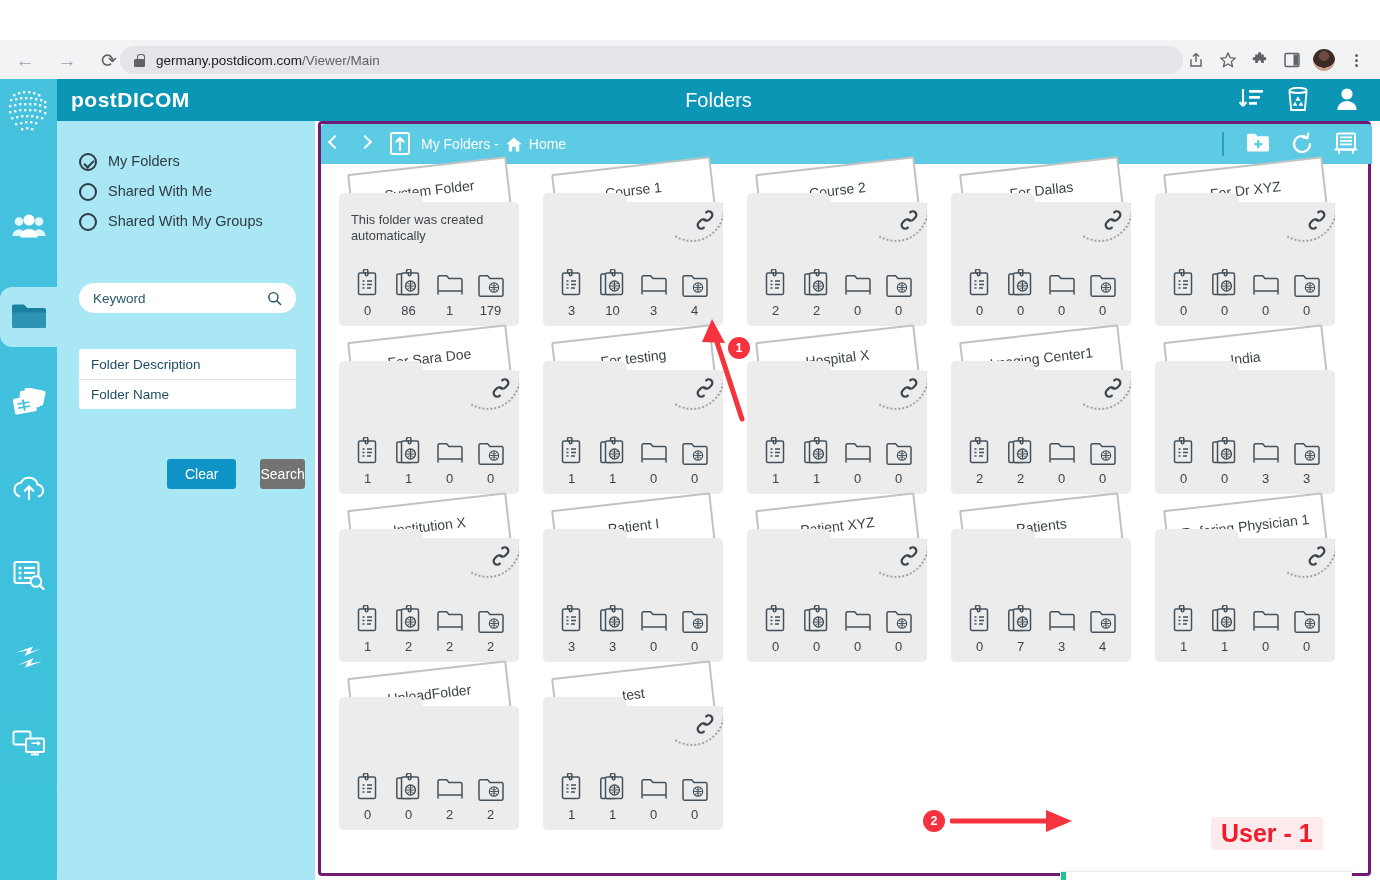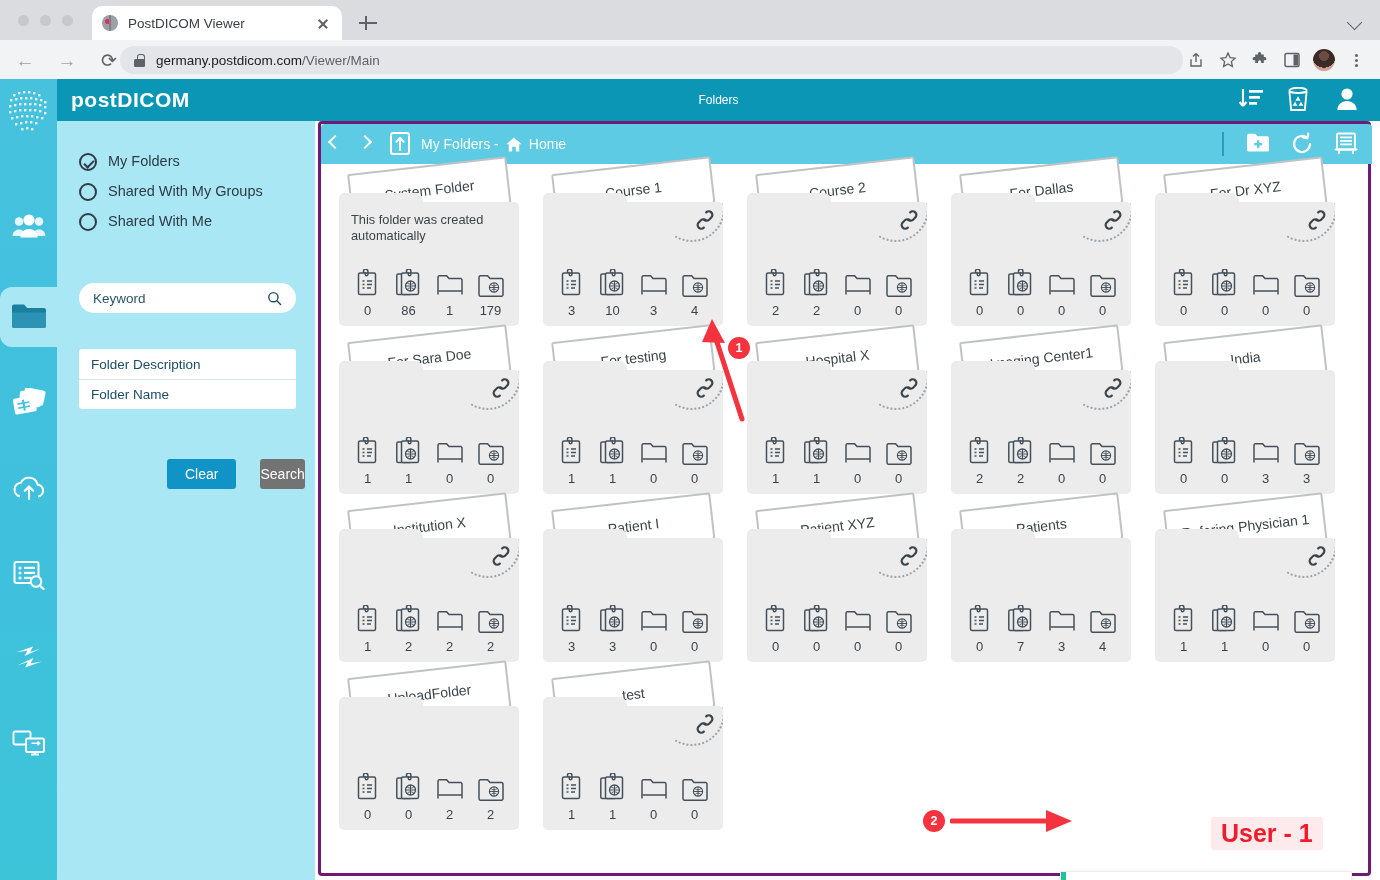--- a/index.html
+++ b/index.html
@@ -107,21 +107,21 @@
   .appbar{
     position:absolute; left:57px; top:0; width:1323px; height:42px; background:#0c96b5;
   }
   .brand{
     position:absolute; left:14px; top:9px; font-size:21px; font-weight:bold;
     color:#fff; letter-spacing:.5px;
   }
   .appbar-title{
     position:absolute; left:0; top:0; width:1323px; height:42px;
     display:flex; align-items:center; justify-content:center;
-    color:#fff; font-size:12px;
+    color:#fff; font-size:20px;
   }
   .appbar-actions{ position:absolute; right:18px; top:0; height:42px; display:flex; align-items:center; gap:23px; }
   .ab-ico{ width:26px; height:26px; position:relative; }
 
   .leftpanel{
     position:absolute; left:57px; top:42px; width:258px; height:759px;
     background:#a9e7f5;
   }
   .radio-group{ position:absolute; left:22px; top:32px; }
   .radio-row{ display:flex; height:30px; }
@@ -243,34 +243,20 @@
     background:#fff; border:1px solid #ededed; z-index:61;
     display:flex; align-items:center; box-shadow:0 2px 7px rgba(0,0,0,.13);
   }
   .toast .bar{ position:absolute; left:0; top:0; width:5px; height:55px; background:#1fc39a; }
 </style>
 </head>
 <body>
 
 <div id="root">
 
-  <div class="browser-tabstrip">
-    <div class="win-dots">
-      <div class="win-dot"></div>
-      <div class="win-dot"></div>
-      <div class="win-dot"></div>
-    </div>
-    <div class="tab">
-      <div class="tab-favicon"></div>
-      <div class="tab-title">PostDICOM Viewer</div>
-      <div class="tab-close"></div>
-    </div>
-    <div class="tab-new"></div>
-    <div class="tabstrip-chevron"></div>
-  </div>
 
   <div class="browser-toolbar">
     <div class="nav-btn arrow-dim">
       <span class="arrow-glyph">←</span>
     </div>
     <div class="nav-btn arrow-dim">
       <span class="arrow-glyph">→</span>
     </div>
     <div class="nav-btn">
       <span class="reload-glyph">⟳</span>
@@ -489,25 +475,25 @@
     </div>
 
     <div class="leftpanel">
       <div class="radio-group">
         <div class="radio-row checked">
           <span class="radio-dot"></span>
           <span class="radio-label">My Folders</span>
         </div>
         <div class="radio-row">
           <span class="radio-dot"></span>
-          <span class="radio-label">Shared With My Groups</span>
+          <span class="radio-label">Shared With Me</span>
         </div>
         <div class="radio-row">
           <span class="radio-dot"></span>
-          <span class="radio-label">Shared With Me</span>
+          <span class="radio-label">Shared With My Groups</span>
         </div>
       </div>
 
       <div class="keyword-box">
         <span class="kw-text">Keyword</span>
         <span class="kw-search">
           <svg width="15" height="15" viewBox="0 0 15 15" fill="none" stroke="#1d4d63" stroke-width="1.4">
             <circle cx="6.4" cy="6.2" r="4.6"></circle>
               <path d="M10 10l3.6 3.4" stroke-linecap="round"></path>
           </svg>

